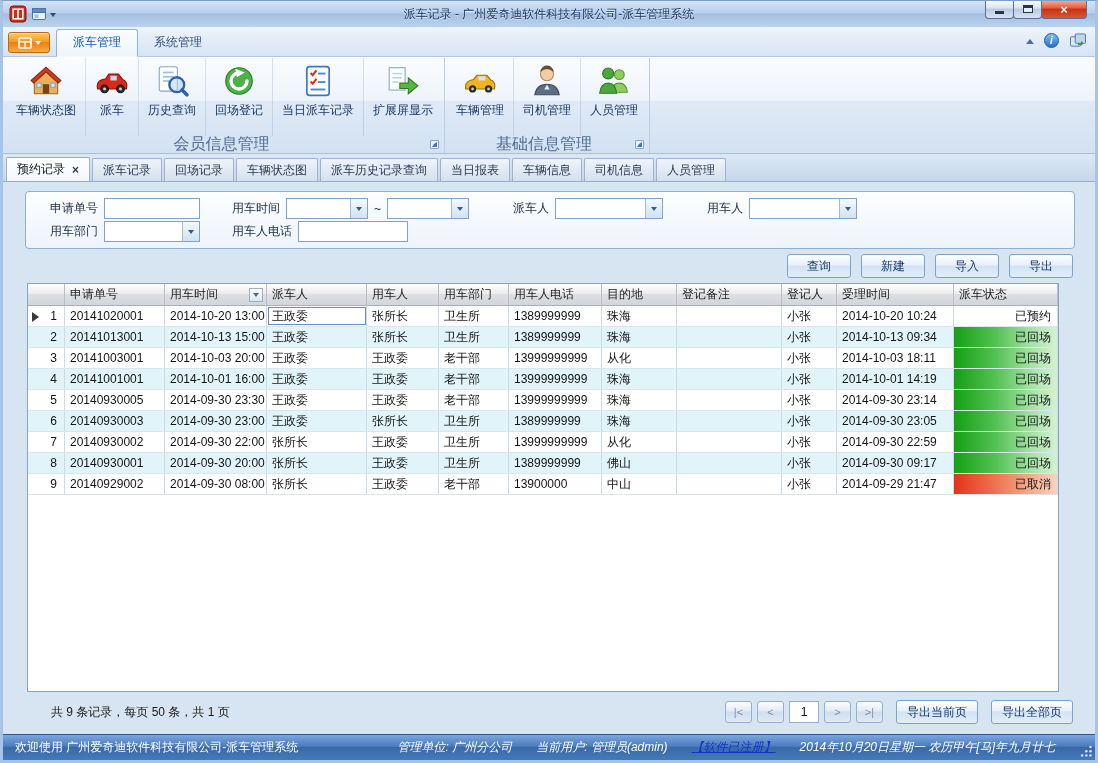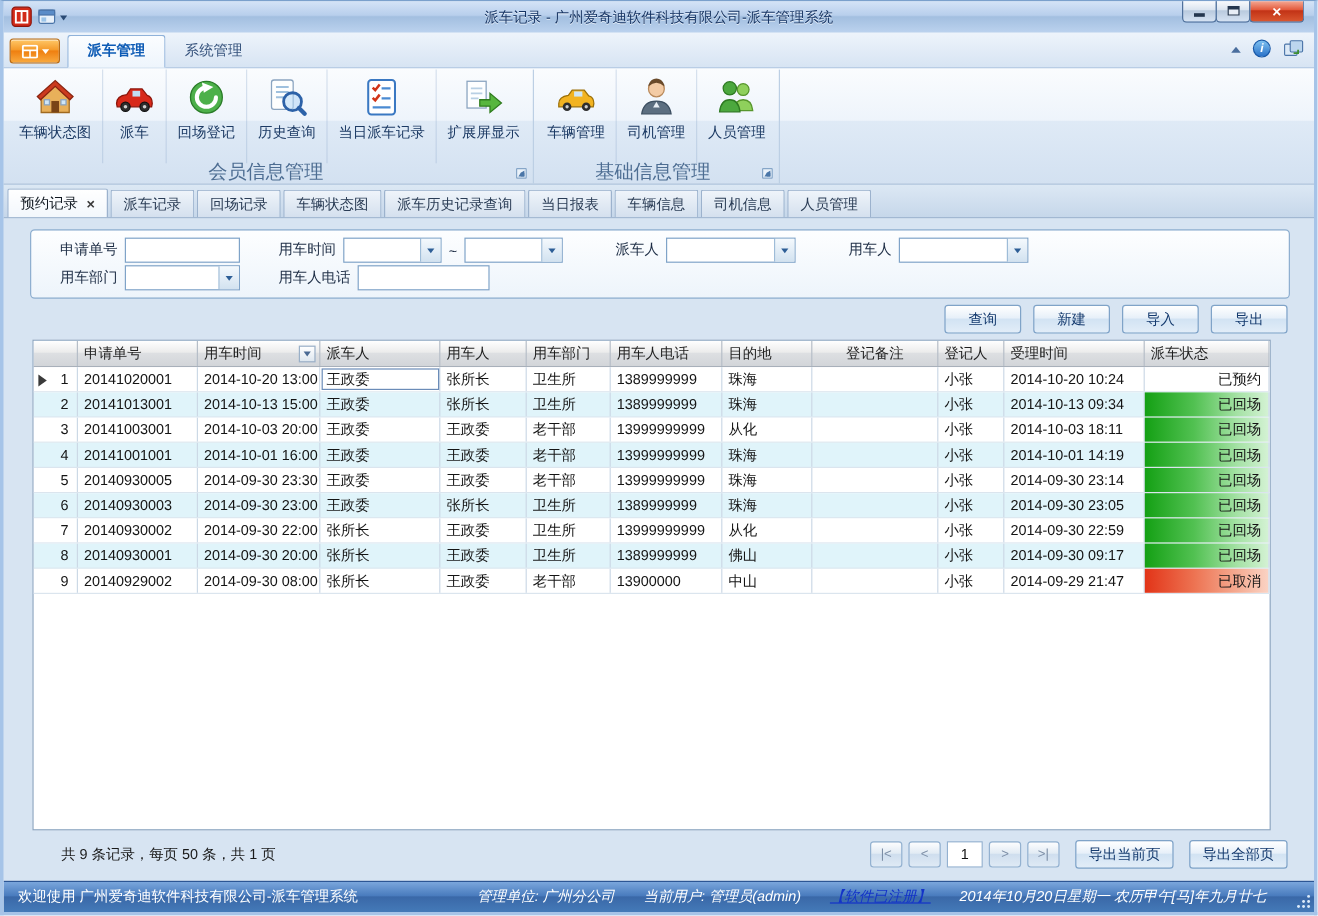--- a/index.html
+++ b/index.html
@@ -18,21 +18,21 @@
   .minbar { width:9px; height:3px; background:#24364e; margin-top:6px; }
   .maxbox { width:10px; height:8px; border:1px solid #24364e; border-top:3px solid #24364e; background:#e8eef6; }
 
   
   .tabrow { flex:0 0 26px; background:linear-gradient(#eef4fb,#d7e4f3); border-bottom:1px solid #b2c8e2; display:flex; align-items:center; padding:2px 8px 0 5px; }
   .menu-btn { width:42px; height:21px; border:1px solid #b86a14; border-radius:3px; background:linear-gradient(#ffc868,#f59a2a 45%,#ef7f10 50%,#f8a93e); box-shadow:inset 0 1px 0 rgba(255,255,255,.55); display:flex; align-items:center; justify-content:center; gap:3px; margin-right:6px; }
   .menu-glyph { width:14px; height:12px; }
   .menu-caret { width:0; height:0; border:3px solid transparent; border-top:4px solid #fff; margin-top:4px; }
   .rtabs { display:flex; height:100%; align-items:flex-end; }
   .rtab { padding:4px 16px 5px; color:#33507a; }
-  .rtab.active { background:linear-gradient(#fbfdff,#eef5fc); border:1px solid #8fb2da; border-bottom:1px solid #f4f9fe; border-radius:3px 3px 0 0; color:#0d5bb5; font-weight:bold; margin-bottom:-1px; }
+  .rtab.active { background:linear-gradient(#fbfdff,#eef5fc); border:1px solid #8fb2da; border-bottom:1px solid #f4f9fe; border-radius:3px 3px 0 0; color:#0d5bb5; font-weight:normal; margin-bottom:-1px; }
   .tabrow-right { margin-left:auto; display:flex; align-items:center; gap:10px; padding-bottom:4px; }
   .collapse-chevron { width:0; height:0; border:4.5px solid transparent; border-bottom:5.5px solid #4a6e9e; margin-bottom:3px; }
   .info-circle { width:15px; height:15px; border-radius:50%; background:linear-gradient(#7ec0f0,#2a72c8); border:1px solid #1a5aa8; color:#fff; font-weight:bold; font-style:italic; font-size:10px; display:flex; align-items:center; justify-content:center; }
   .swin-icon { width:18px; height:15px; }
 
   
   .ribbon-body { flex:0 0 97px; background:linear-gradient(#fafcfe 0%,#eef4fb 45%,#dfeaf6 46%,#d3e1f1 100%); border-bottom:1px solid #a9bfd8; display:flex; align-items:stretch; padding:1px 2px 0; }
   .ribbon-group { position:relative; display:flex; flex-direction:column; border-right:1px solid #bccfe4; padding:0 2px; }
   .rg-buttons { display:flex; flex:1; align-items:stretch; }
   .rbtn { display:flex; flex-direction:column; align-items:center; justify-content:flex-start; padding:6px 9px 2px; gap:4px; border-right:1px solid rgba(150,175,205,.35); }
@@ -173,36 +173,36 @@
                 <rect x="14.5" y="11" width="6" height="4.5" fill="#c2ddf2"></rect>
                 <circle cx="9" cy="23.5" r="3.6" fill="#2e2e2e" stroke="#111"></circle>
                 <circle cx="24" cy="23.5" r="3.6" fill="#2e2e2e" stroke="#111"></circle>
                 <circle cx="9" cy="23.5" r="1.4" fill="#cfcfcf"></circle>
                 <circle cx="24" cy="23.5" r="1.4" fill="#cfcfcf"></circle>
               </svg></span>
             <span class="rlabel">派车</span>
           </div>
           <div class="rbtn">
             <span class="ricon"><svg viewBox="0 0 32 32">
-                <circle cx="16" cy="16" r="12.5" fill="#4db04a" stroke="#2a7c28"></circle>
-                <path d="M16 8.5 a7.5 7.5 0 1 0 7.5 7.5" fill="none" stroke="#fff" stroke-width="3.2" stroke-linecap="round"></path>
-                <path d="M12.5 4.5 L21.5 8 L14 12.5 Z" fill="#fff"></path>
-              </svg></span>
-            <span class="rlabel">回场登记</span>
-          </div>
-          <div class="rbtn">
-            <span class="ricon"><svg viewBox="0 0 32 32">
                 <rect x="4" y="2.5" width="17" height="23" rx="2" fill="#fdfefe" stroke="#8aa4c0"></rect>
                 <line x1="7.5" y1="8" x2="17.5" y2="8" stroke="#9ec0de" stroke-width="1.6"></line>
                 <line x1="7.5" y1="12" x2="17.5" y2="12" stroke="#9ec0de" stroke-width="1.6"></line>
                 <line x1="7.5" y1="16" x2="14" y2="16" stroke="#9ec0de" stroke-width="1.6"></line>
                 <circle cx="20.5" cy="19.5" r="7" fill="rgba(180,215,245,0.55)" stroke="#2d62a8" stroke-width="2.2"></circle>
                 <line x1="25.5" y1="24.5" x2="30" y2="29" stroke="#2d62a8" stroke-width="3.4" stroke-linecap="round"></line>
               </svg></span>
             <span class="rlabel">历史查询</span>
+          </div>
+          <div class="rbtn">
+            <span class="ricon"><svg viewBox="0 0 32 32">
+                <circle cx="16" cy="16" r="12.5" fill="#4db04a" stroke="#2a7c28"></circle>
+                <path d="M16 8.5 a7.5 7.5 0 1 0 7.5 7.5" fill="none" stroke="#fff" stroke-width="3.2" stroke-linecap="round"></path>
+                <path d="M12.5 4.5 L21.5 8 L14 12.5 Z" fill="#fff"></path>
+              </svg></span>
+            <span class="rlabel">回场登记</span>
           </div>
           <div class="rbtn">
             <span class="ricon"><svg viewBox="0 0 32 32">
                 <rect x="5.5" y="2.5" width="21" height="27" rx="2.5" fill="#fff" stroke="#3a78c2" stroke-width="1.6"></rect>
                 <path d="M9 8.5 l2 2 3.5 -4.5" fill="none" stroke="#d23418" stroke-width="2"></path>
                 <line x1="16" y1="9" x2="23" y2="9" stroke="#4a8ad2" stroke-width="1.8"></line>
                 <path d="M9 16.5 l2 2 3.5 -4.5" fill="none" stroke="#d23418" stroke-width="2"></path>
                 <line x1="16" y1="17" x2="23" y2="17" stroke="#4a8ad2" stroke-width="1.8"></line>
                 <line x1="9" y1="24" x2="23" y2="24" stroke="#4a8ad2" stroke-width="1.8"></line>
               </svg></span>
@@ -348,21 +348,21 @@
           </div>
           <div class="gcell ghead" style="width: 70px;">
             <span>用车部门</span>
           </div>
           <div class="gcell ghead" style="width: 93px;">
             <span>用车人电话</span>
           </div>
           <div class="gcell ghead" style="width: 75px;">
             <span>目的地</span>
           </div>
-          <div class="gcell ghead" style="width: 105px; justify-content: center;">
+          <div class="gcell ghead" style="width: 105px;">
             <span>登记备注</span>
           </div>
           <div class="gcell ghead" style="width: 55px;">
             <span>登记人</span>
           </div>
           <div class="gcell ghead" style="width: 117px;">
             <span>受理时间</span>
           </div>
           <div class="gcell ghead" style="width: 104px;">
             <span>派车状态</span>

